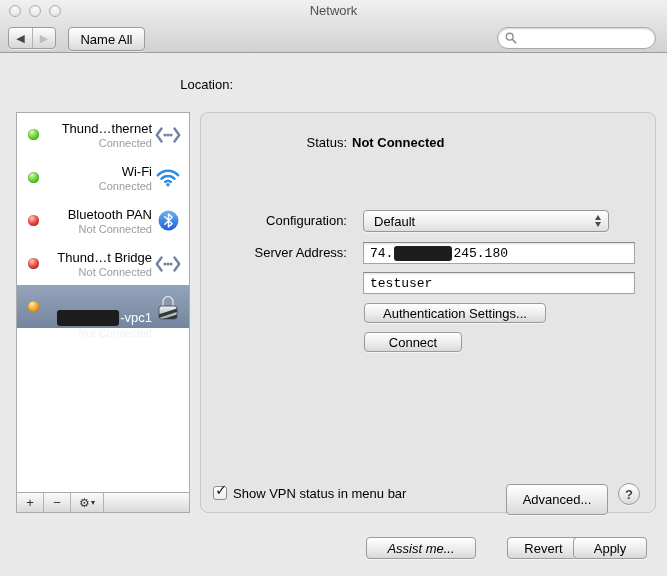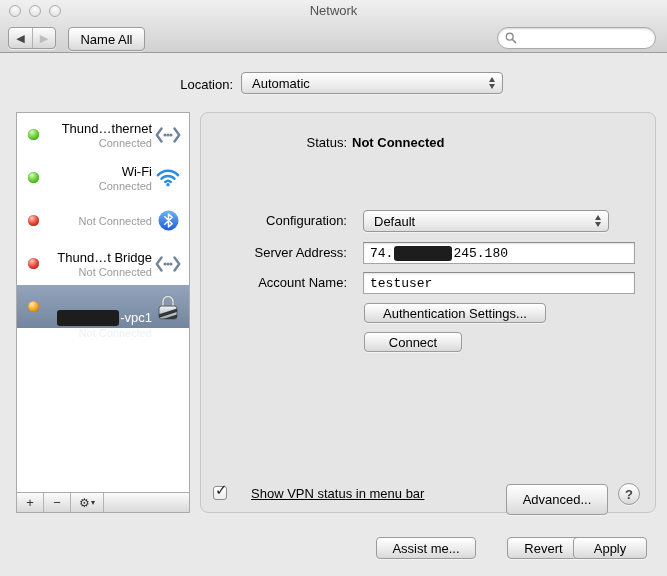--- a/index.html
+++ b/index.html
@@ -84,27 +84,27 @@
   .tinput { position:absolute; left:162px; width:272px; height:22px; background:#fff;
     border:1px solid #a5a5a5; border-top-color:#8b8b8b; font-size:13px;
     box-shadow:inset 0 1px 2px rgba(0,0,0,.12); padding:0 6px; font-family:Liberation Mono, monospace; outline:none; }
   .srv-field { display:flex; align-items:center; }
   .auth-btn { position:absolute; top:190px; left:163px; width:182px; height:20px; }
   .connect-btn { position:absolute; top:219px; left:163px; width:98px; height:20px; }
   .cbx-row { position:absolute; top:371px; left:12px; display:flex; align-items:flex-start; }
   .cbx { width:14px; height:14px; margin-top:2px; background:linear-gradient(#fff,#ededed);
     border:1px solid #8d8d8d; border-radius:3px; position:relative; flex:none; }
   .cbx .mark { position:absolute; top:-6px; left:1px; font-size:15px; font-weight:bold; color:#1a1a1a; }
-  .cbx-label { margin-left:24px; padding-top:2px;text-decoration:underline; }
+  .cbx-label { margin-left:6px; padding-top:2px; }
   .adv-btn { position:absolute; top:371px; left:305px; width:102px; height:31px; }
   .help-btn { position:absolute; top:370px; left:417px; width:22px; height:22px;
     border-radius:50%; font-weight:bold; color:#444; }
 
   
-  .assist-btn { position:absolute; top:537px; left:376px; width:100px; height:22px; }
+  .assist-btn { position:absolute; top:537px; left:366px; width:110px; height:22px;font-style:italic; }
   .revert-btn { position:absolute; top:537px; left:487px; width:73px; height:22px;margin-left:20px; }
   .apply-btn  { position:absolute; top:537px; left:573px; width:74px; height:22px; }
 </style>
 </head>
 <body>
 
 <div class="window">
 
   <div class="chrome">
     <div class="traffic">
@@ -121,27 +121,20 @@
     <div class="search">
       <svg width="12" height="12" viewBox="0 0 12 12">
         <circle cx="4.7" cy="4.7" r="3.4" fill="none" stroke="#8e8e8e" stroke-width="1.4"></circle>
         <line x1="7.3" y1="7.3" x2="10.6" y2="10.6" stroke="#8e8e8e" stroke-width="1.6" stroke-linecap="round"></line>
       </svg>
       <input type="text" value="" style="">
     </div>
   </div>
 
   <div class="loc-label">Location:</div>
-  <div class="popup loc-popup">
-    <span>Automatic</span>
-    <span class="stepper">
-      <span class="tri-up"></span>
-        <span class="tri-dn"></span>
-    </span>
-  </div>
 
   <div class="sidebar">
 
     <div class="srow">
       <span class="dot green"></span>
       <span class="itext">
         <div class="iname">Thund…thernet</div>
         <div class="istatus">Connected</div>
       </span>
       <span class="iicon">
@@ -173,20 +166,21 @@
             <path d="M9.2 13 A 4.2 4.2 0 0 1 14.8 13" stroke-width="2.4"></path>
           </g>
           <circle cx="12" cy="15.8" r="1.7" fill="#2b8ae2"></circle>
         </svg>
       </span>
     </div>
 
     <div class="srow">
       <span class="dot red"></span>
       <span class="itext">
+        <div class="iname">Bluetooth PAN</div>
         <div class="istatus">Not Connected</div>
       </span>
       <span class="iicon">
         <svg width="21" height="21" viewBox="0 0 21 21">
           <defs>
             <linearGradient id="btg" x1="0" y1="0" x2="0" y2="1">
               <stop offset="0" stop-color="#6fb2f4"></stop>
                 <stop offset="1" stop-color="#1b5ed8"></stop>
             </linearGradient>
           </defs>
@@ -269,21 +263,20 @@
       </span>
     </div>
 
     <div class="plabel" style="top:132px">Server Address:</div>
     <div class="tinput srv-field" style="top:129px">
       <span>74.</span>
       <span class="redact srv-redact"></span>
       <span>245.180</span>
     </div>
 
-    <div class="plabel" style="top:162px">Account Name:</div>
     <input class="tinput" style="top: 159px;" type="text" value="testuser">
 
     <div class="btn auth-btn">Authentication Settings...</div>
     <div class="btn connect-btn">Connect</div>
 
     <div class="cbx-row">
       <span class="cbx">
         <span class="mark">✓</span>
       </span>
       <span class="cbx-label">Show VPN status in menu bar</span>

